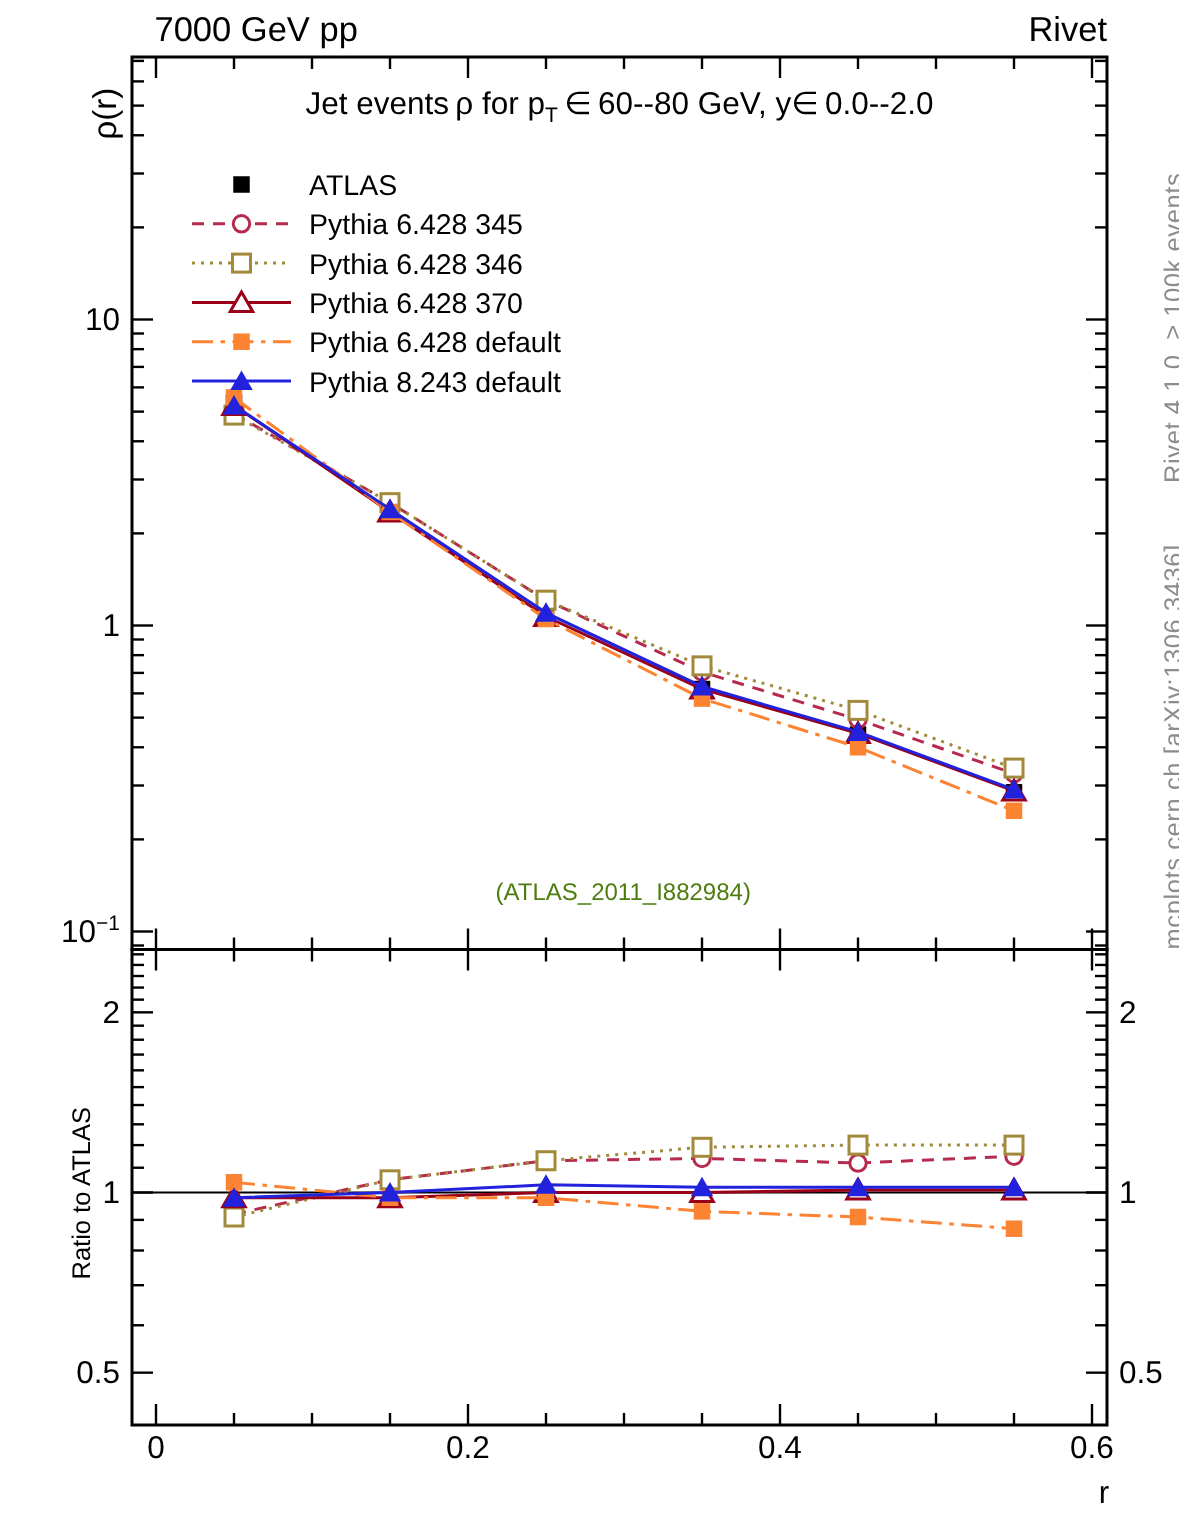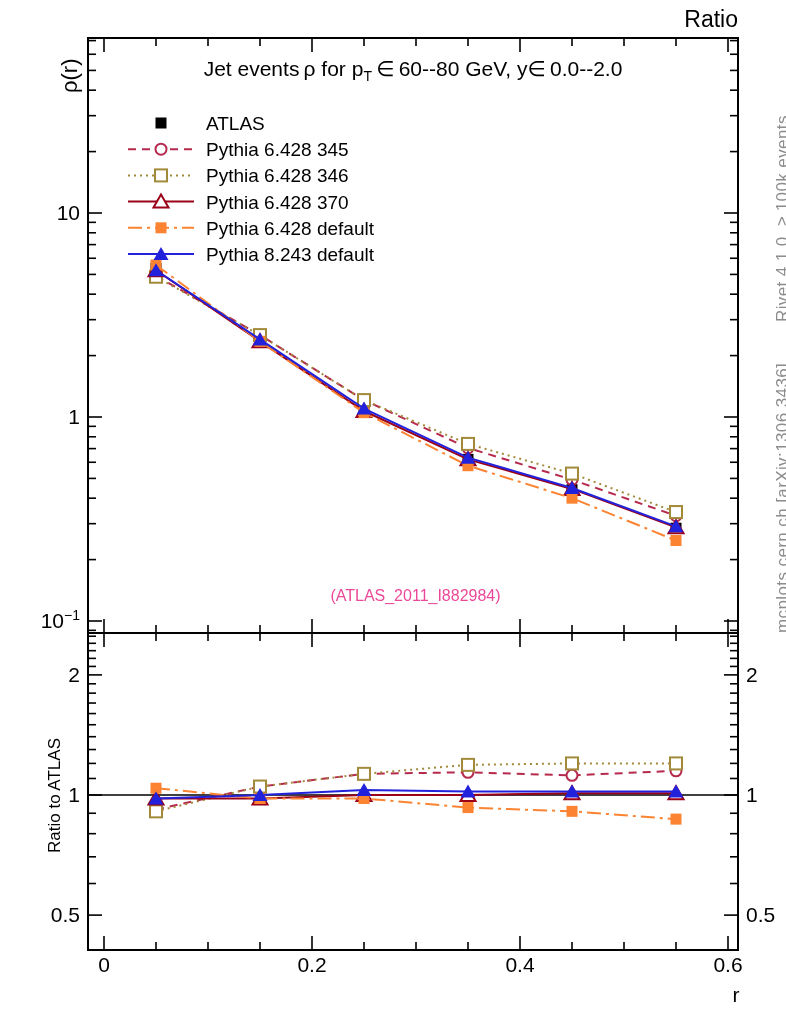--- a/index.html
+++ b/index.html
@@ -6,21 +6,21 @@
   #page{position:relative;width:786px;height:1024px;background:#ffffff;overflow:hidden;
         font-family:"Liberation Sans", sans-serif;color:#000;}
   .abs{position:absolute;}
   .hdr{font-size:23px;}
   .title{font-size:21px;text-align:center;}
   .title sub{font-size:14px;}
   .rot{transform:rotate(-90deg);transform-origin:0 0;white-space:nowrap;}
   .ylab{font-size:22px;}
   .ratlab{font-size:17px;}
   .side{font-size:17px;color:#8c8c8c;letter-spacing:0.4px;}
-  .wm{font-size:16px;color:#ec4899;text-align:center;}
+  .wm{font-size:16px;color:#4d7c0f;text-align:center;}
   svg text{font-family:"Liberation Sans", sans-serif;}
 </style>
 </head>
 <body>
 
 <div id="page">
 
   <svg id="plot" class="abs" style="left:0;top:0" width="786" height="1024">
       <g>
         <rect x="88" y="38" width="650" height="595" fill="none" stroke="#000" stroke-width="2"></rect>
@@ -315,21 +315,22 @@
           <text x="206" y="234.8" font-size="19" fill="#000">Pythia 6.428 default</text>
         </g>
         <g>
           <line x1="128" y1="254" x2="194" y2="254" stroke="#2222dd" stroke-width="2"></line>
           <polygon points="161,247 153.5,260 168.5,260" fill="#2222dd"></polygon>
           <text x="206" y="261" font-size="19" fill="#000">Pythia 8.243 default</text>
         </g>
       </g>
     </svg>
 
-  <div class="abs hdr" style="right:48px;top:6px;text-align:right">Ratio</div>
+  <div class="abs hdr" style="left:103px;top:6px">7000 GeV pp</div>
+  <div class="abs hdr" style="right:48px;top:6px;text-align:right">Rivet</div>
 
   <div class="abs title" style="left:88px;top:57px;width:650px">
     <span>Jet events ρ for p</span><sub>T</sub><span> ∈ 60--80 GeV, y∈ 0.0--2.0</span>
   </div>
 
   <div class="abs rot ylab" style="left:57px;top:93px">ρ(r)</div>
 
   <div class="abs rot ratlab" style="left:45px;top:853px">Ratio to ATLAS</div>
 
   <div class="abs rot side" style="left:773px;top:322px">Rivet 4.1.0, ≥ 100k events</div>

